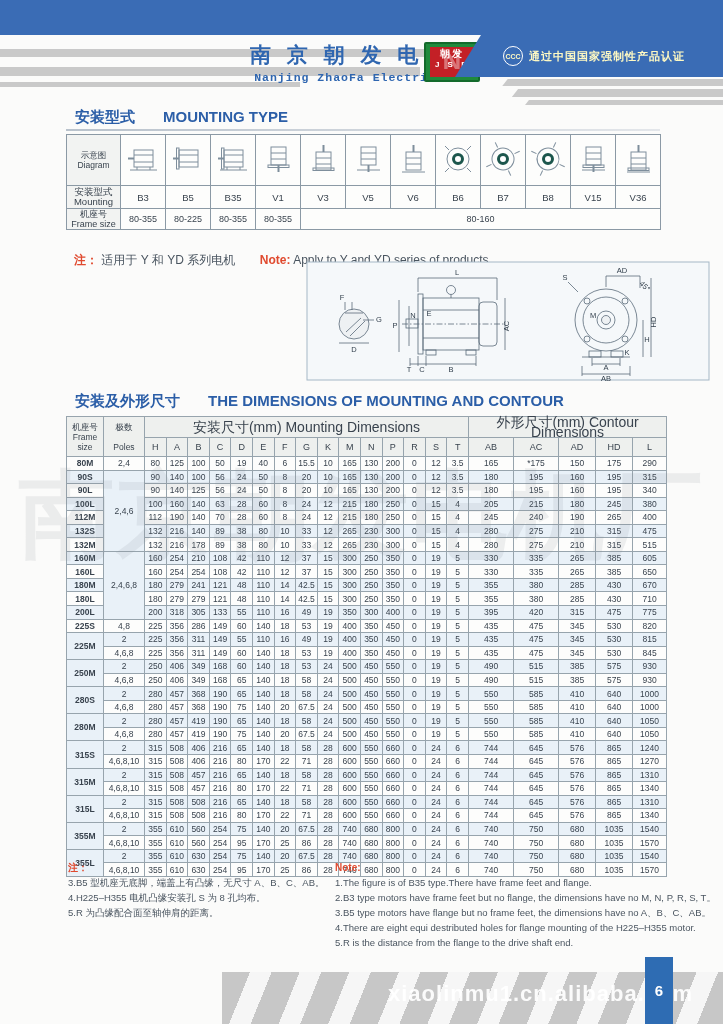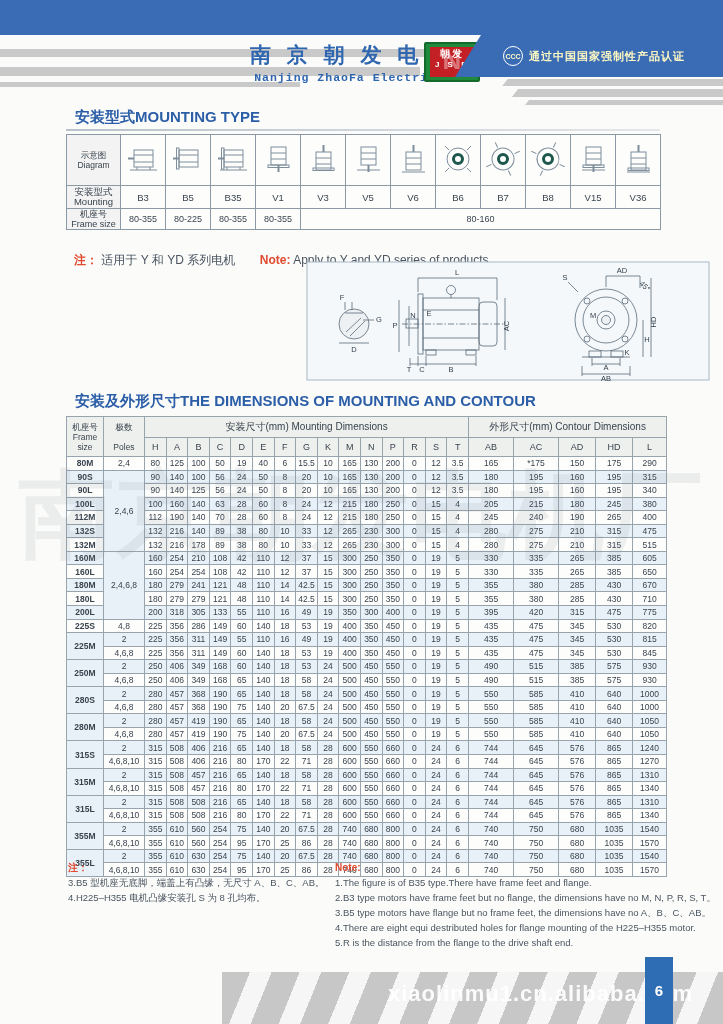--- a/index.html
+++ b/index.html
@@ -27,42 +27,42 @@
   .cert{position:absolute;left:48px;top:11px;display:flex;align-items:center;color:#fef9c3;}
   .cert-circle{width:18px;height:18px;border:1.5px solid #fff;border-radius:50%;
                font-size:7px;font-weight:bold;display:flex;align-items:center;justify-content:center;margin-right:6px;}
   .cert-text{font-size:11px;font-weight:bold;letter-spacing:1px;white-space:nowrap;}
   .rstripe{position:absolute;background:#c9c9c9;transform:skewX(-38deg);}
   .rs1{left:505px;top:79px;width:230px;height:7px;}
   .rs2{left:515px;top:89px;width:220px;height:8px;}
   .rs3{left:527px;top:100px;width:210px;height:5px;}
   
   .sec-head{position:absolute;font-size:15px;font-weight:bold;color:#2b5ea7;white-space:nowrap;}
-  .sec-head .en{}
+  .sec-head .en{margin-left:28px;}
   .rule{position:absolute;left:66px;width:594px;height:2px;
         background:linear-gradient(to right,#b9c2cc,#e3e6ea);}
   
   .mt-wrap{position:absolute;left:66px;top:134px;width:594px;}
   table{border-collapse:collapse;}
   .mt{width:594px;table-layout:fixed;font-size:9px;color:#39434e;}
   .mt td{border:1px solid #8b99a5;text-align:center;vertical-align:middle;padding:0;background:#fdfdfc;}
   .mt .lbl{font-size:8.5px;line-height:10px;background:#f2f3f2;margin-left:21px;}
   .mt .diag td{height:50px;}
   .mt .mrow td{height:22px;font-size:9.5px;}
   .mt .frow td{height:18px;font-size:9px;}
   .note-line{position:absolute;left:74px;top:252px;font-size:12px;color:#4a5560;white-space:nowrap;}
   .red{color:#e04a2f;font-weight:bold;}
   
   .fig{position:absolute;left:306px;top:258px;width:410px;height:126px;}
   
   .dt-wrap{position:absolute;left:66px;top:416px;width:596px;}
   .dt{width:596px;table-layout:fixed;font-size:8.5px;color:#39434e;}
   .dt th,.dt td{border:1px solid #97a4ad;text-align:center;vertical-align:middle;padding:0;font-weight:normal;}
   .dt thead th{background:#eef0ee;font-size:8.5px;line-height:10px;}
-  .dt thead .grp{font-size:10px;height:20px;}
+  .dt thead .grp{font-size:14px;height:20px;}
   .dt thead .ltr{height:18px;font-size:9px;}
   .dt tbody td{height:12.55px;background:#fdfdfc;}
   .dt tbody tr.alt td{background:#e9f1f8;}
   .dt tbody td.fr{font-size:8.5px;font-weight:bold;}
   .dt tbody tr.gtop td{border-top:1.5px solid #7e8d99;}
   
   .notes-cn{position:absolute;left:68px;top:860px;width:265px;font-size:9.5px;line-height:15px;color:#4a5560;}
   .notes-en{position:absolute;left:335px;top:860px;width:385px;font-size:9.5px;line-height:15px;color:#4a5560;}
   .notes-cn .red,.notes-en .red{font-size:10px;}
   
@@ -1145,20 +1145,21 @@
             <td>1570</td>
           </tr>
         </tbody>
       </table>
   </div>
 
   <div class="notes-cn">
     <div class="red">注：</div>
     <div>3.B5 型机座无底脚，端盖上有凸缘，无尺寸 A、B、C、AB。</div>
     <div>4.H225–H355 电机凸缘安装孔 S 为 8 孔均布。</div>
+    <div>5.R 为凸缘配合面至轴伸肩的距离。</div>
   </div>
   <div class="notes-en">
     <div class="red">Note:</div>
     <div>1.The figure is of B35 type.There have frame feet and flange.</div>
     <div>2.B3 type motors have frame feet but no flange, the dimensions have no M, N, P, R, S, T。</div>
     <div>3.B5 type motors have flange but no frame feet, the dimensions have no  A、B、C、AB。</div>
     <div>4.There are eight equi destributed holes for flange mounting of the H225–H355 motor.</div>
     <div>5.R is the distance from the flange to the drive shaft end.</div>
   </div>
 

